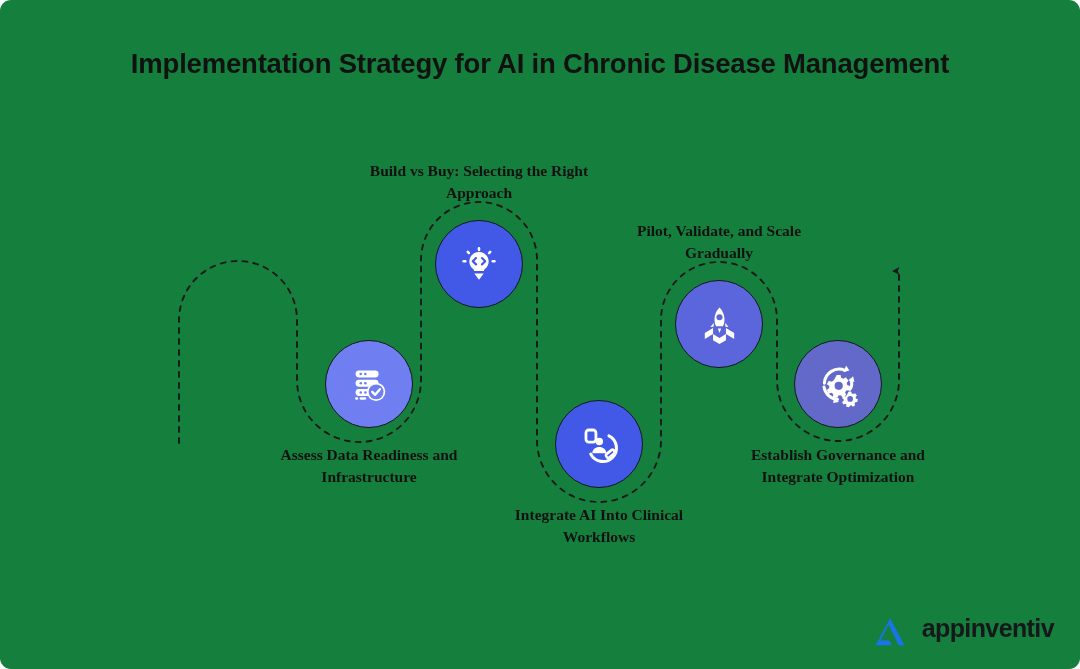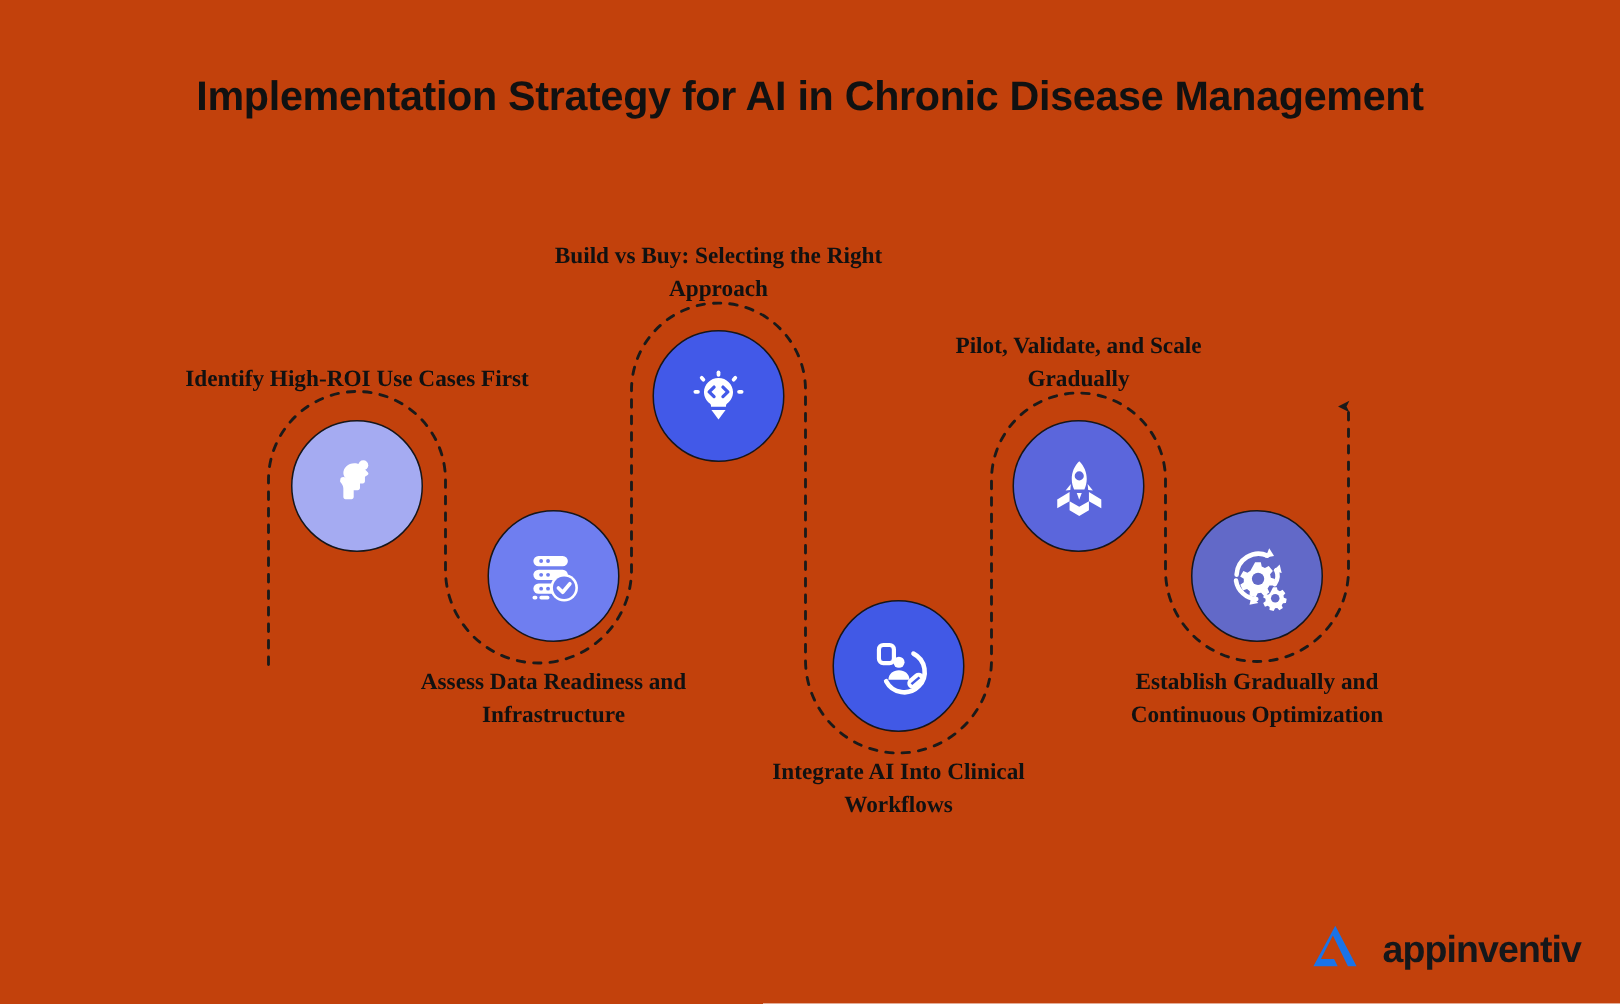--- a/index.html
+++ b/index.html
@@ -7,21 +7,22 @@
     width: 1080px;
     height: 669px;
     background: #ffffff;
     font-family: "Liberation Sans", sans-serif;
     overflow: hidden;
   }
   #canvas {
     position: relative;
     width: 1080px;
     height: 669px;
-    background: #c2410c;
+    background: #15803d;
+    border-radius: 11px;
   }
 
   
   #page-title {
     position: absolute;
     left: 0;
     top: 48px;
     width: 1080px;
     text-align: center;
     font-size: 27.5px;
@@ -73,21 +74,20 @@
   }
   .label-above { bottom: 104px; left: -71px; }
   .label-below { top: 104px; left: -71px; }
 
   
   #brand-logo {
     position: absolute;
     right: 26px;
     bottom: 18px;
     display: flex;
-    align-items: center;
     gap: 15px;
   }
   #brand-logo-text {
     font-size: 25px;
     font-weight: bold;
     color: #15171a;
     letter-spacing: -0.6px;
     line-height: 1;
   }
 </style>
@@ -113,35 +113,20 @@
              A 58 58 0 0 1 537 260
              L 537 440
              A 62 62 0 0 0 661 440
              L 661 320
              A 58 58 0 0 1 777 320
              L 777 380
              A 61 61 0 0 0 899 380
              L 899 271" fill="none" stroke="#1a1a1a" stroke-width="1.9" stroke-dasharray="5 6" stroke-linecap="round" marker-end="url(#arrow-up-head)"></path>
   </svg>
 
-  <div class="step-node" style="left:194px; top:280px;">
-    <div class="step-circle" style="background:#a5abf2;">
-      <span>
-        <svg width="48" height="48" viewBox="0 0 48 48" fill="#ffffff">
-          <path d="M17 19.5c-1.2-1.1-2.1-2.3-2.1-4.1 0-3.6 3.1-6.6 7.3-6.6 1.6 0 3.1.4 4.3 1.2l.2.1 4.6 4.9c.5.5.4 1.3-.2 1.7l-1.8 1.1v3.1c0 .8-.6 1.4-1.4 1.4h-1.9v2.9c0 .9-.7 1.6-1.6 1.6h-2.6v4.6c0 .8-.6 1.4-1.4 1.4h-4.1c-.8 0-1.4-.6-1.4-1.4v-5.6c0-1.2-.4-2.3-1.1-3.3-.4-.5-.8-1.1-1-1.6"></path>
-          <circle cx="28.2" cy="10.1" r="3.3"></circle>
-          <circle cx="20.6" cy="17.2" r="2.9"></circle>
-          <rect x="21.9" y="12.2" width="2.3" height="7.4" rx="1.1" transform="rotate(-40 23 16)"></rect>
-          <circle cx="14.9" cy="20.1" r="2.1"></circle>
-          <rect x="16.6" y="17.4" width="2" height="4.4" rx="1" transform="rotate(66 17.6 19.6)"></rect>
-        </svg>
-      </span>
-    </div>
-    <div class="step-label label-above">Identify High-ROI Use Cases First</div>
-  </div>
 
   <div class="step-node" style="left:325px; top:340px;">
     <div class="step-circle" style="background:#6f7ef0;">
       <span>
         <svg width="46" height="46" viewBox="0 0 48 48" fill="#ffffff">
           <rect x="10" y="10" width="24" height="7.2" rx="3.6"></rect>
           <circle cx="15.4" cy="13.6" r="1.35" fill="#6f7ef0"></circle>
           <circle cx="20.2" cy="13.6" r="1.35" fill="#6f7ef0"></circle>
           <rect x="10" y="19.6" width="24" height="7.2" rx="3.6"></rect>
           <circle cx="15.4" cy="23.2" r="1.35" fill="#6f7ef0"></circle>
@@ -223,21 +208,21 @@
           <path d="M24.4 41.8 l-6 1.2 1.4-5.9z"></path>
           <path d="M36.6 19.4 A9.6 9.6 0 0 1 35.6 29" fill="none" stroke="#ffffff" stroke-width="3.1" stroke-linecap="round"></path>
           <path d="M38.9 15.6 l1.4 5.9 -5.7-1.5z"></path>
           <path d="M22.2 14.2h3.9l.6 2.8 2.2 1 2.6-1.3 2.8 3.4-1.9 2.2.5 2.3 2.8 1-.7 4.3-3 .1-1.3 2 1.2 2.7-3.6 2.4-2-2.2-2.3.3-1.4 2.7-4.2-1.1.2-3-1.9-1.4-2.8 1-1.8-3.9 2.4-1.8v-2.3l-2.5-1.6 2.2-3.7 2.8 1.1 2-1.3z"></path>
           <circle cx="24.2" cy="25.4" r="4.2" fill="#6269c8"></circle>
           <path d="M34.4 31.2h2.6l.5 1.9 1.6.7 1.8-.9 1.9 2.3-1.3 1.5.3 1.6 1.9.7-.5 2.9-2 .1-.9 1.4.8 1.8-2.4 1.6-1.4-1.5-1.5.2-1 1.8-2.8-.7.1-2-1.3-.9-1.9.7-1.2-2.6 1.6-1.2v-1.6l-1.7-1.1 1.5-2.5 1.9.8 1.3-.9z"></path>
           <circle cx="35.9" cy="38.7" r="2.9" fill="#6269c8"></circle>
         </svg>
       </span>
     </div>
-    <div class="step-label label-below">Establish Gradually and Continuous Optimization</div>
+    <div class="step-label label-below">Establish Governance and Integrate Optimization</div>
   </div>
 
   <div id="brand-logo">
     <span>
       <svg width="33" height="31" viewBox="0 0 33 31">
         <path d="M16.2 2.2 L30.4 29.2 L24.6 29.2 L14.6 8.6 L6.6 24.4 L15.4 24.4 L17.8 29.2 L1.6 29.2 Z" fill="#1a73e8"></path>
       </svg>
     </span>
     <span id="brand-logo-text">appinventiv</span>
   </div>

